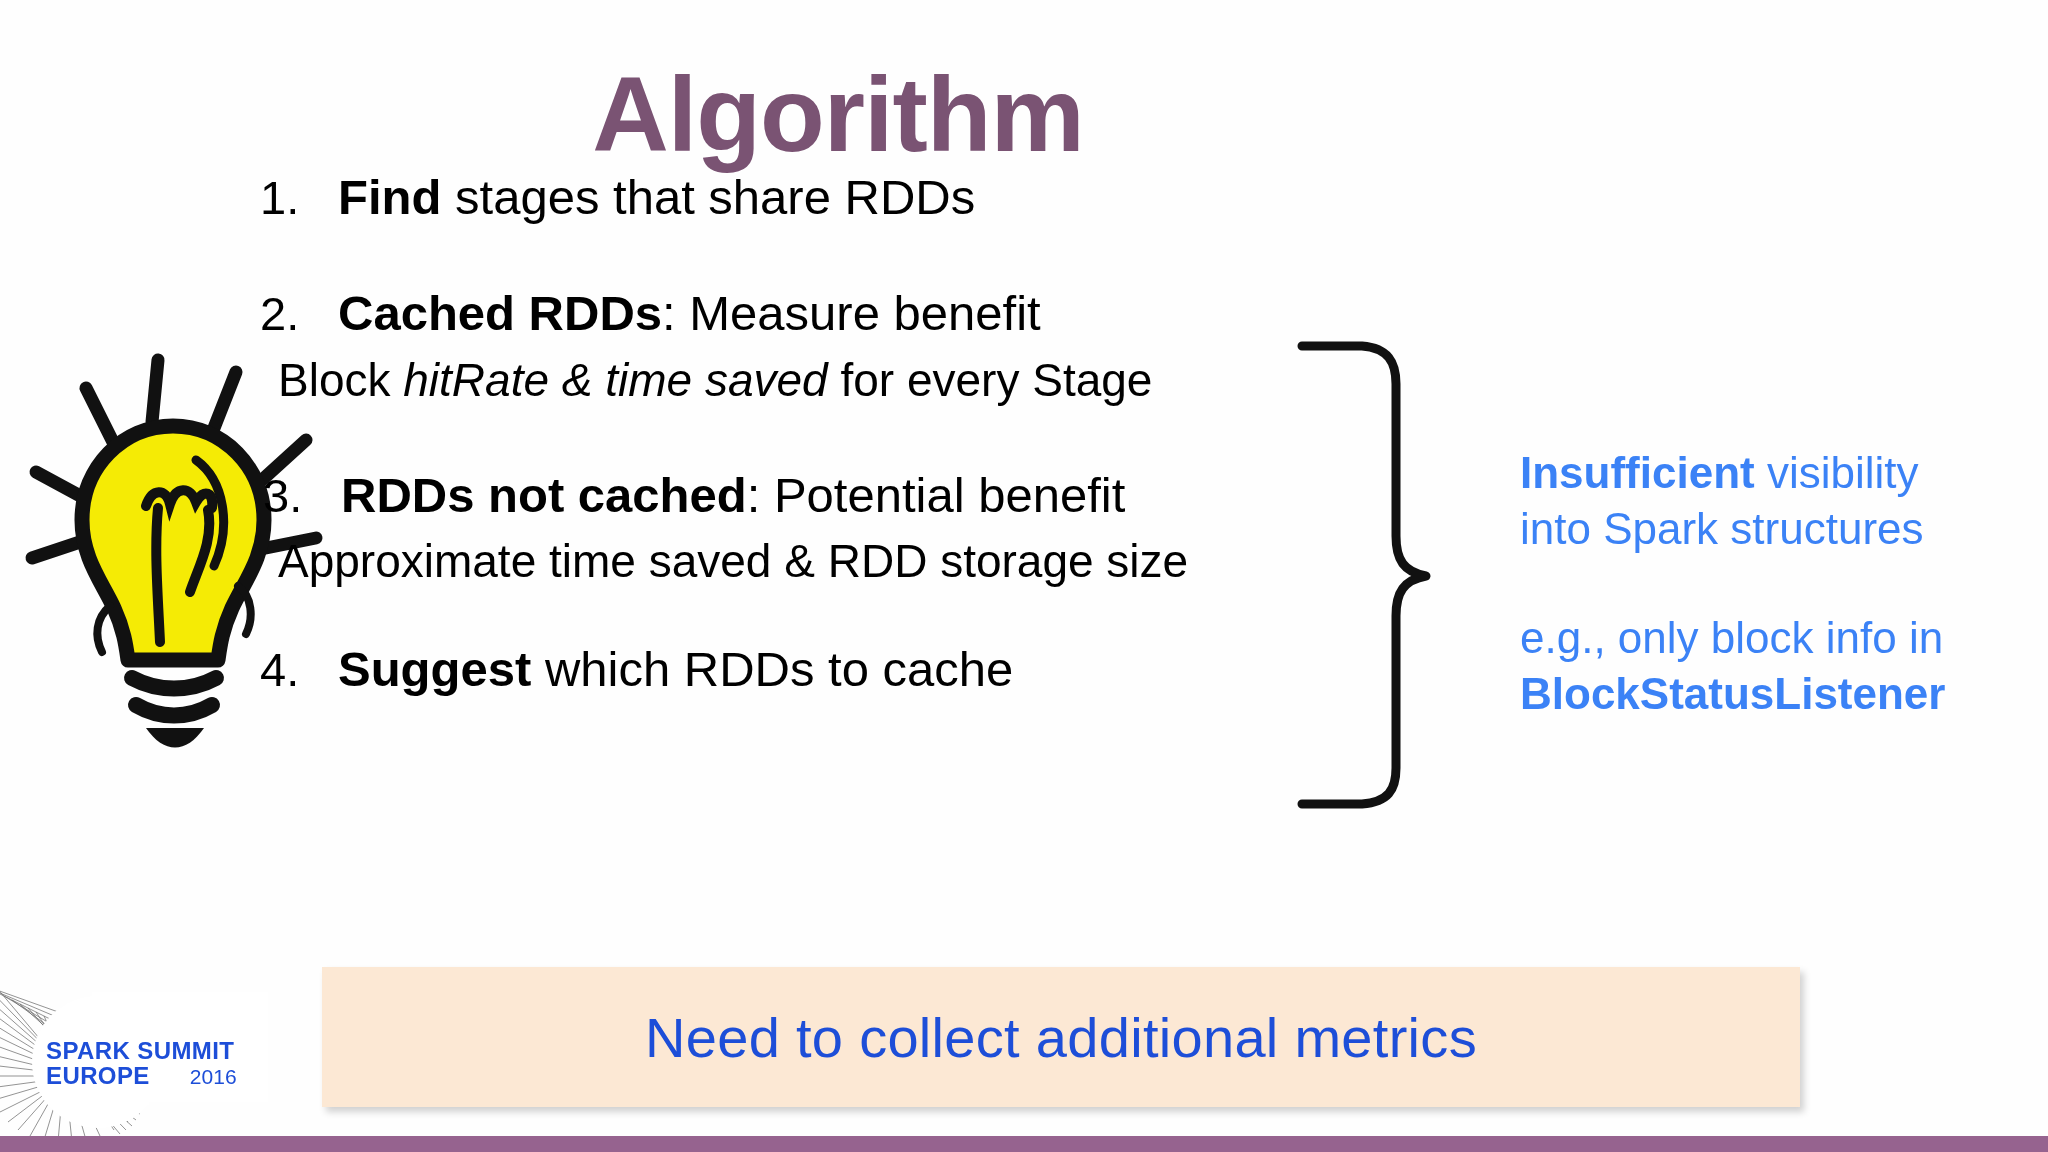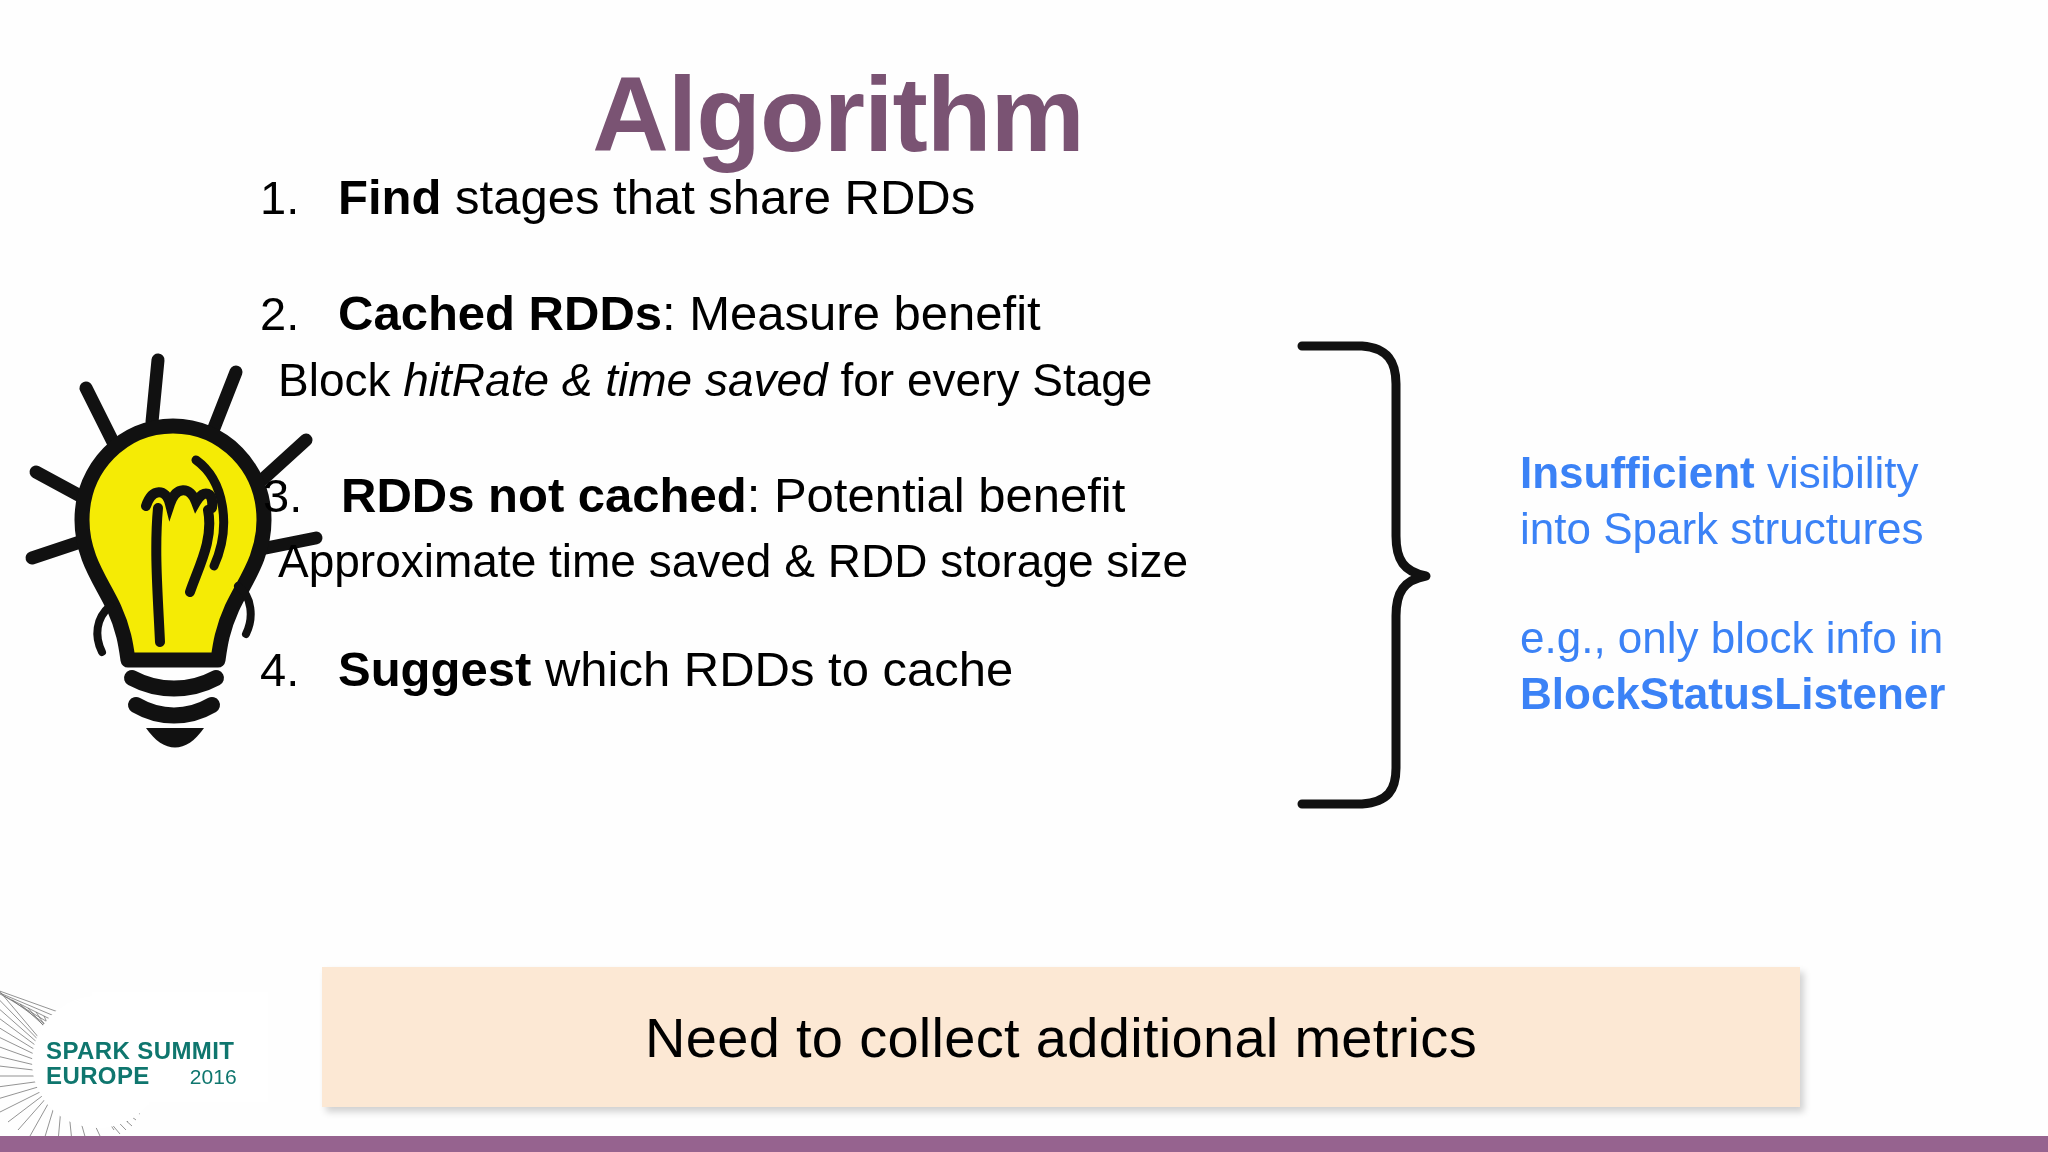--- a/index.html
+++ b/index.html
@@ -97,42 +97,42 @@
     left:322px;top:967px;
     width:1478px;height:140px;
     background:#FCE8D4;
     box-shadow:4px 5px 7px rgba(0,0,0,0.18);
     display:flex;
     align-items:center;
     justify-content:center;
   }
   .banner .btxt{
     font-size:56px;
-    color:#000000;
+    color:#1d4ed8;
     letter-spacing:0.3px;
   }
 
   
   .bottombar{
     position:absolute;
     left:0;bottom:0;
     width:2048px;height:16px;
     background:#96638F;
   }
 
   
   .logo{
     position:absolute;
     left:0;top:958px;
     width:268px;height:180px;
   }
   .logo-text{
     position:absolute;
     left:46px;top:1038px;
-    color:#0f766e;
+    color:#1d4ed8;
     font-weight:bold;
     line-height:1.06;
     letter-spacing:0.4px;
   }
   .logo-l1{font-size:24px;}
   .logo-l2{font-size:24px;}
   .logo-yr{font-size:21px;font-weight:normal;letter-spacing:0;margin-left:33px;}
 </style>
 </head>
 <body>

